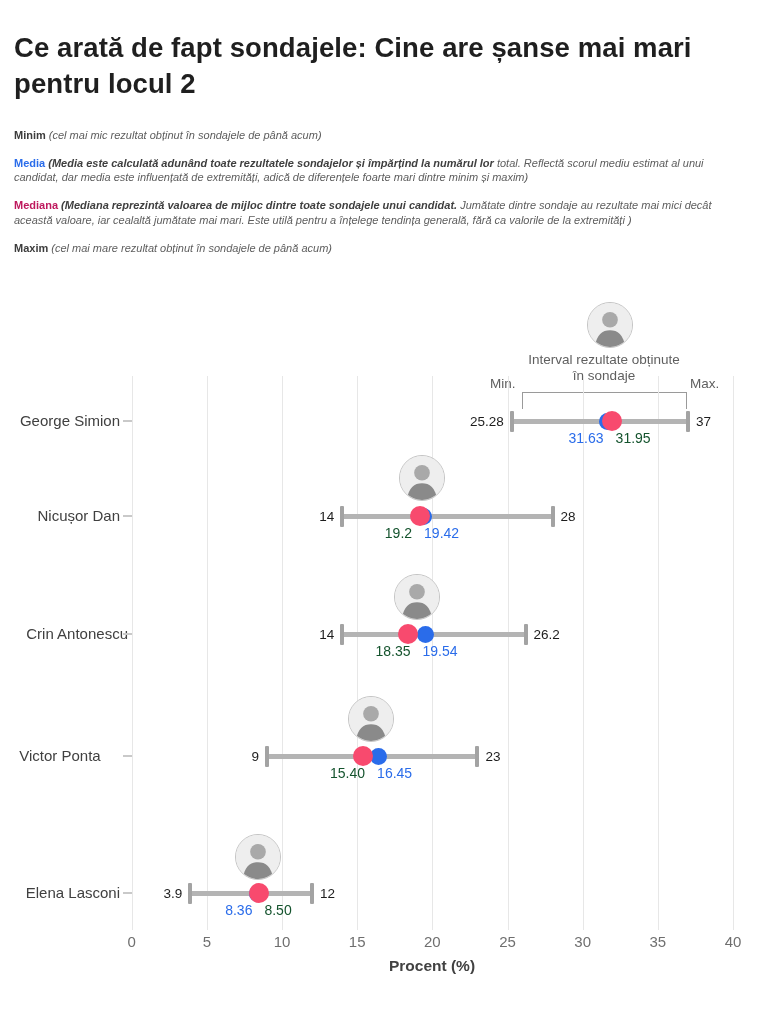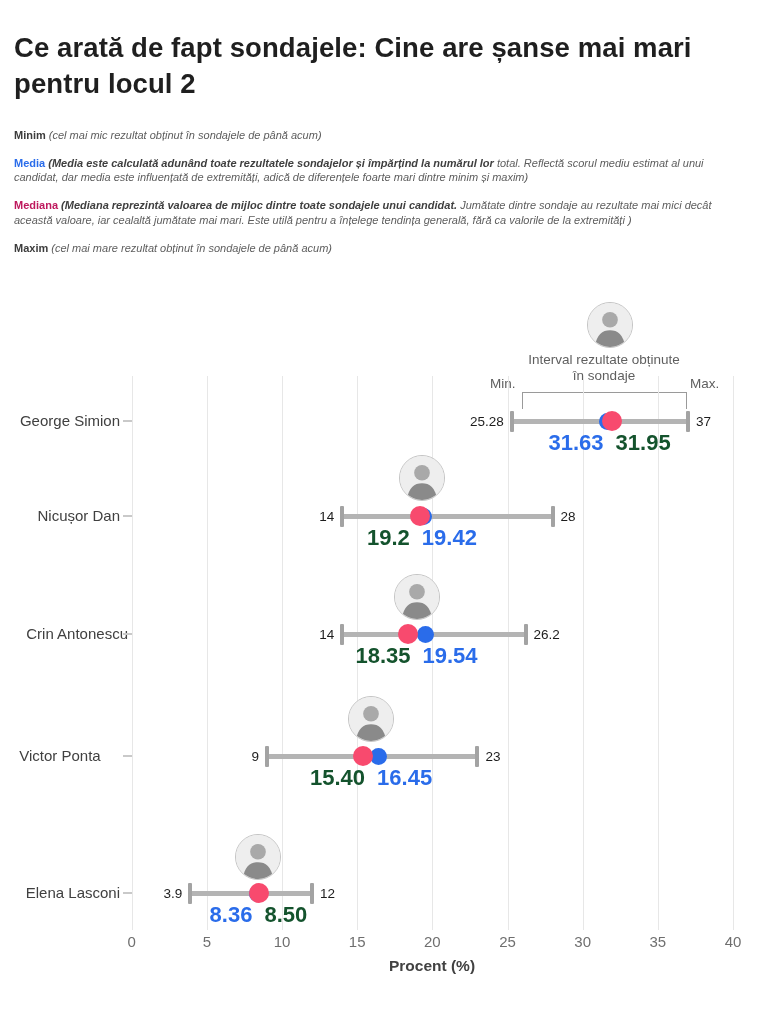--- a/index.html
+++ b/index.html
@@ -21,21 +21,21 @@
   .xlabel{position:absolute;transform:translateX(-50%);font-size:15.5px;font-weight:700;color:#424242;}
   .cand-label{position:absolute;width:120px;text-align:right;font-size:15px;color:#404040;}
   .axis-dash{position:absolute;height:2px;background:#c9c9c9;}
   .whisker{position:absolute;height:5px;background:#b4b4b4;border-radius:2px;}
   .cap{position:absolute;width:4px;height:21px;background:#a3a3a3;border-radius:1px;}
   .minmax{position:absolute;font-size:13.5px;color:#1d1d1d;}
   .minmax.right{text-align:right;}
   .dot{position:absolute;border-radius:50%;}
   .dot-media{background:#2a6cea;z-index:2;}
   .dot-mediana{background:#f84a6e;z-index:3;}
-  .val-pair{position:absolute;transform:translateX(-50%);display:flex;gap:12px;font-size:22px;font-weight:700;white-space:nowrap;z-index:4;}
+  .val-pair{position:absolute;transform:translateX(-50%);display:flex;gap:12px;font-size:14px;font-weight:400;white-space:nowrap;z-index:4;}
   .val-media{color:#2a6cea;}
   .val-mediana{color:#14532d;}
   .avatar{position:absolute;border-radius:50%;overflow:hidden;background:#f0f0f0;border:1px solid #c4c4c4;box-sizing:border-box;z-index:5;}
   .avatar svg{display:block;width:100%;height:100%;}
 
   
   .anno-title{position:absolute;left:604px;top:352px;transform:translateX(-50%);width:240px;
               text-align:center;font-size:13.5px;color:#5f5f5f;line-height:1.18;}
   .anno-minmax{position:absolute;top:376px;font-size:13.5px;color:#5f5f5f;}
   .anno-bracket{position:absolute;left:522px;top:392px;width:165px;height:17px;

